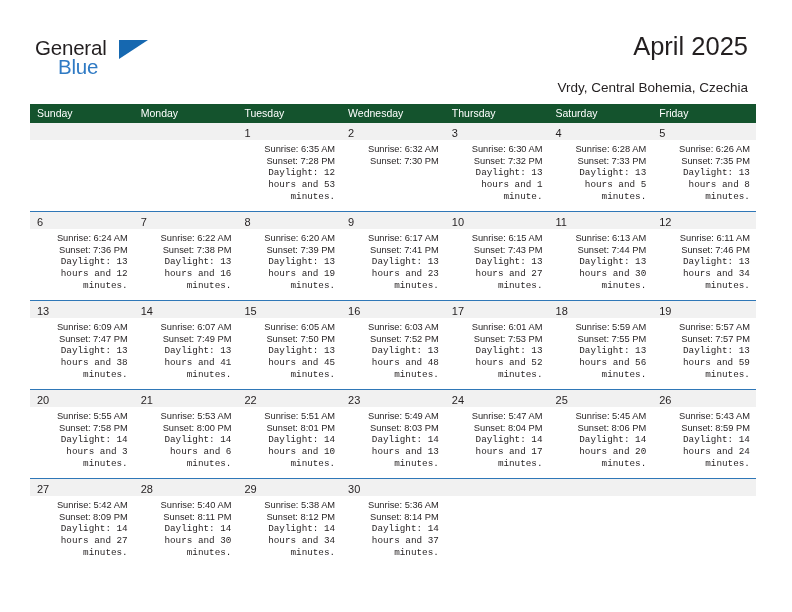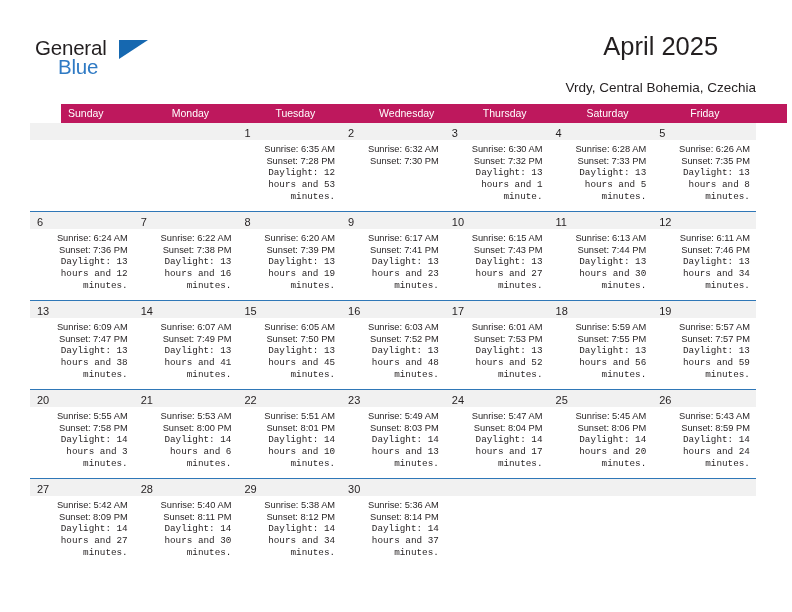--- a/index.html
+++ b/index.html
@@ -64,23 +64,23 @@
     left: 84px;
     top: 4px;
     width: 0;
     height: 0;
     border-left: 29px solid #1668b0;
     border-bottom: 19px solid transparent;
   }
 
   .title-block {
     position: absolute;
-    right: 36px;
+    right: 44px;
     top: 30px;
-    text-align: center;
+    text-align: right;
   }
   .month-title {
     font-size: 25.5px;
     color: #231f20;
     line-height: 32px;
     white-space: nowrap;
   }
   .location-title {
     font-size: 13.5px;
     color: #231f20;
@@ -94,22 +94,21 @@
     position: absolute;
     left: 30px;
     top: 104px;
     width: 726px;
   }
 
   .weekday-header {
     display: flex;
     width: 726px;
     height: 19px;
-    background: #be185d;
-    margin-left: 31px;
+    background: #14532d;
   }
   .weekday-cell {
     flex: 0 0 103.714px;
     width: 103.714px;
     box-sizing: border-box;
     padding-left: 7px;
     color: #ffffff;
     font-size: 10.5px;
     line-height: 19px;
     white-space: nowrap;

